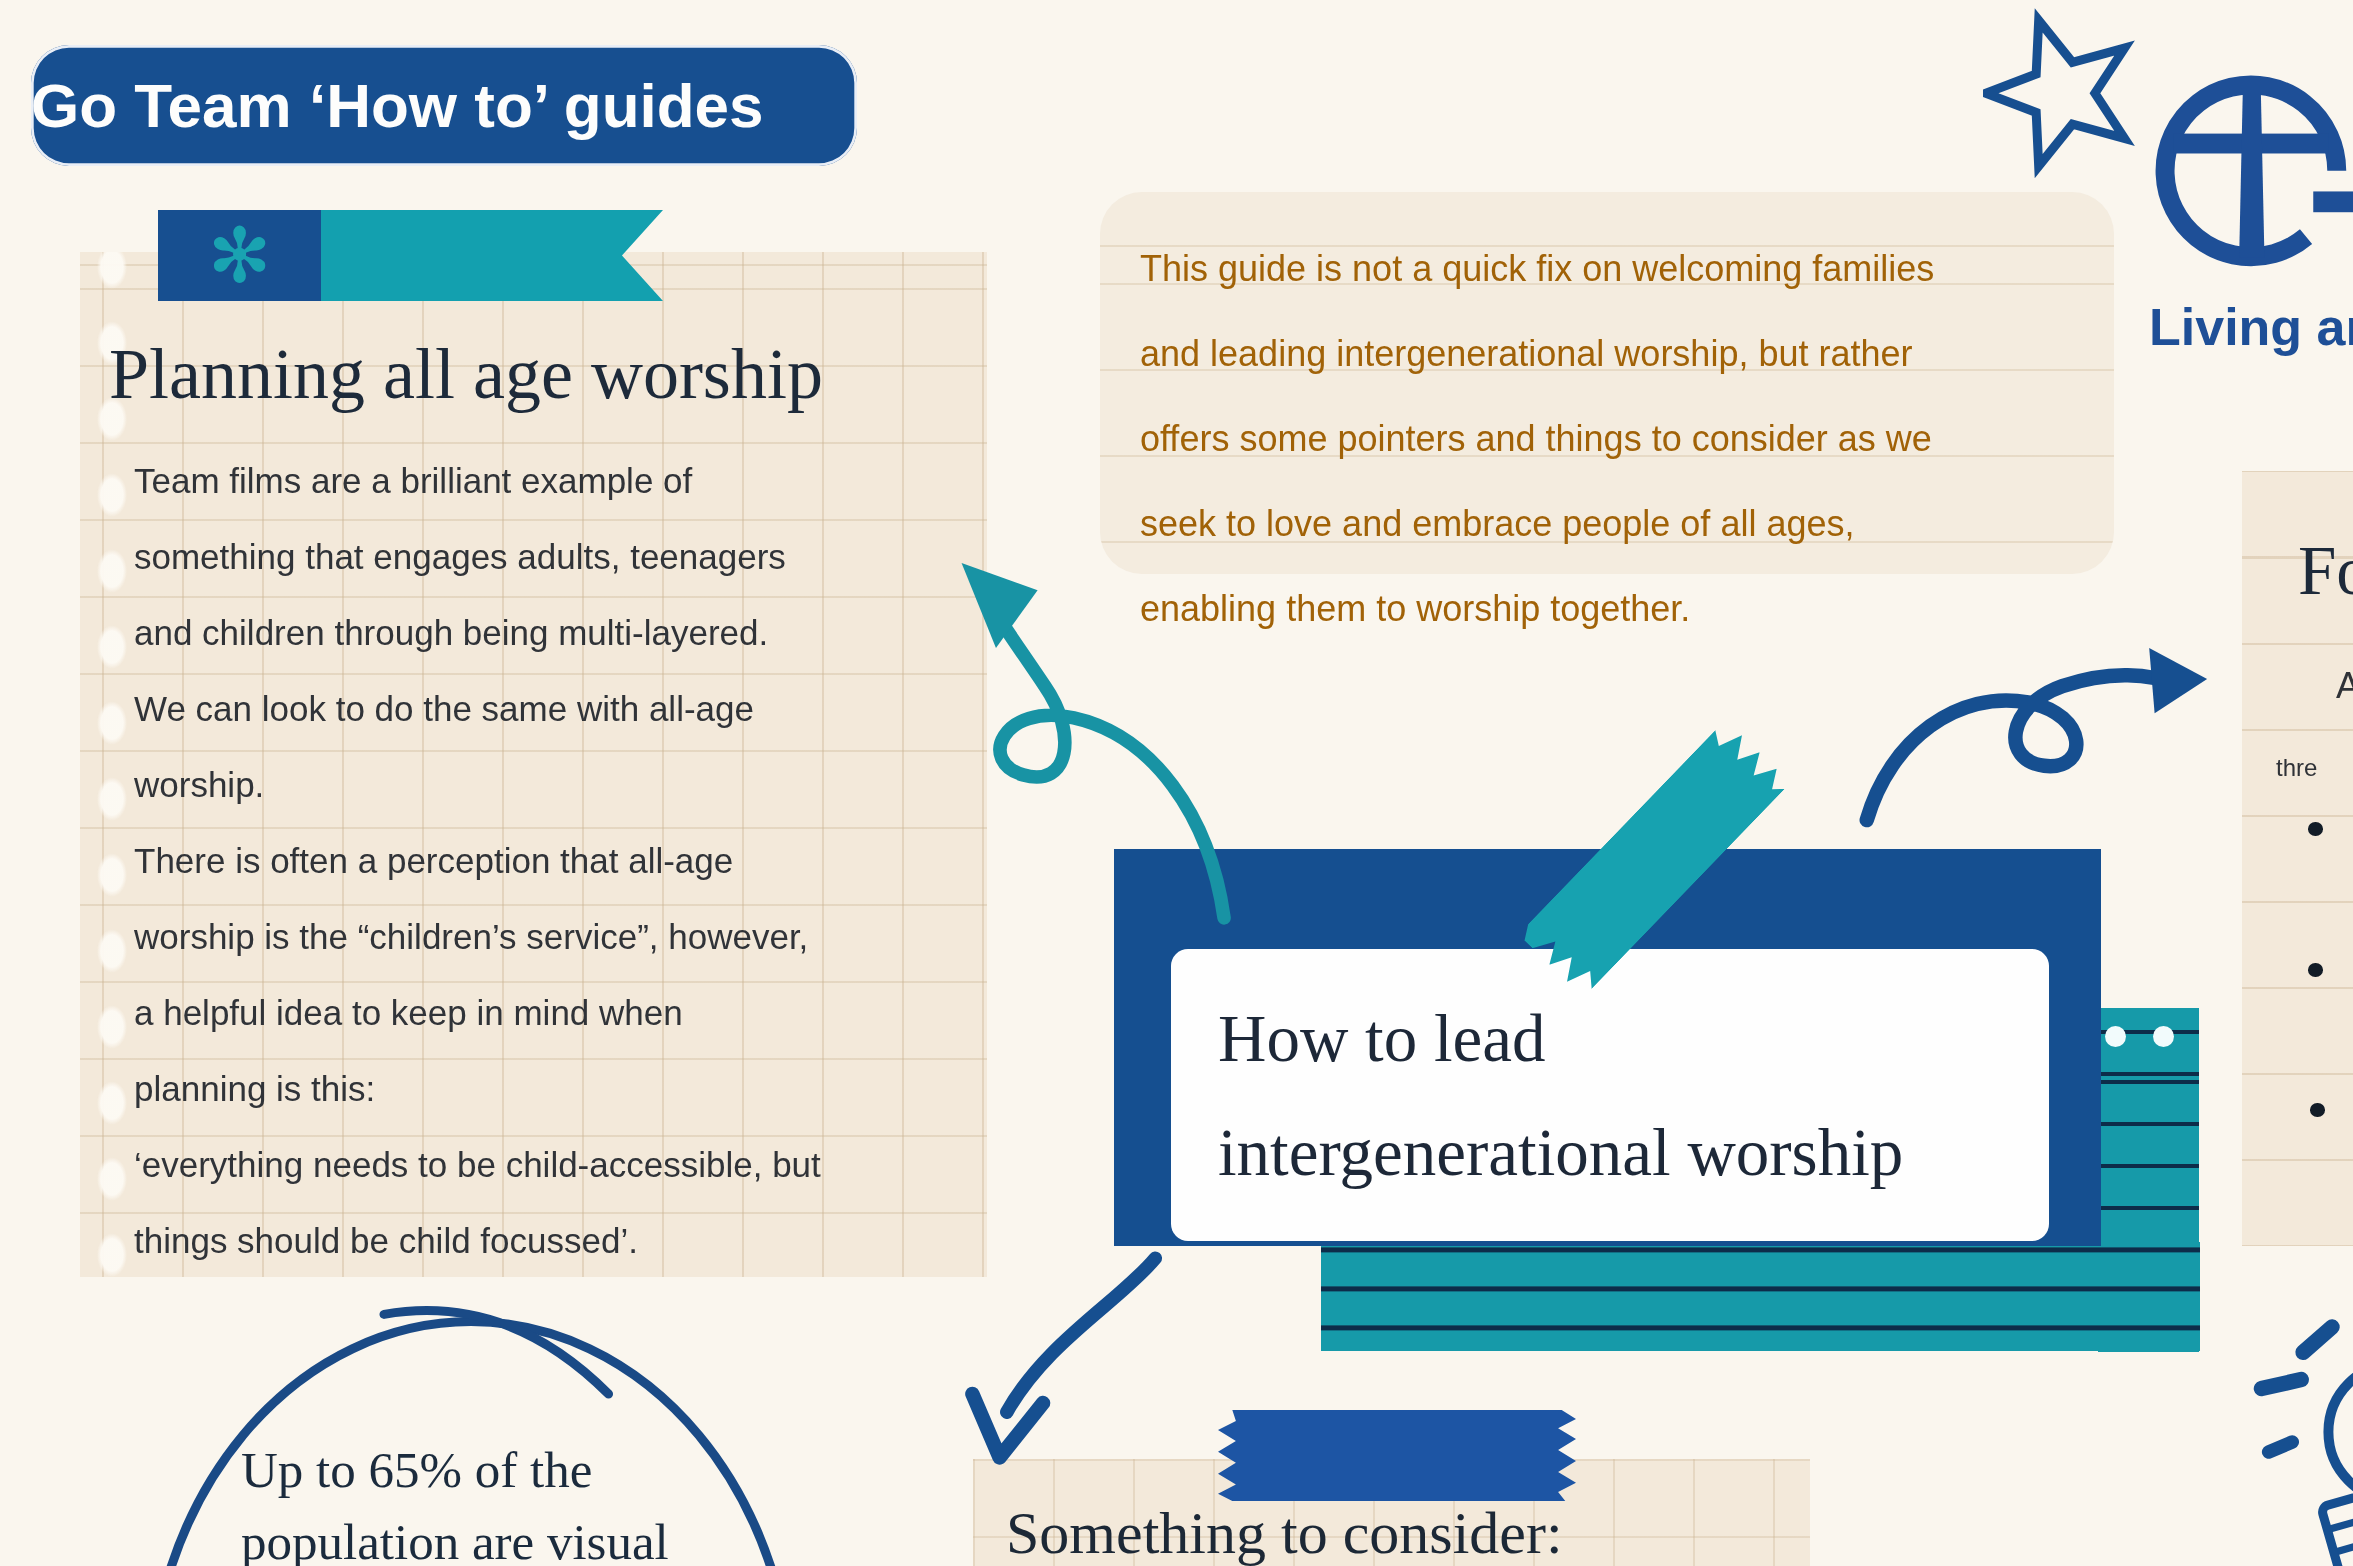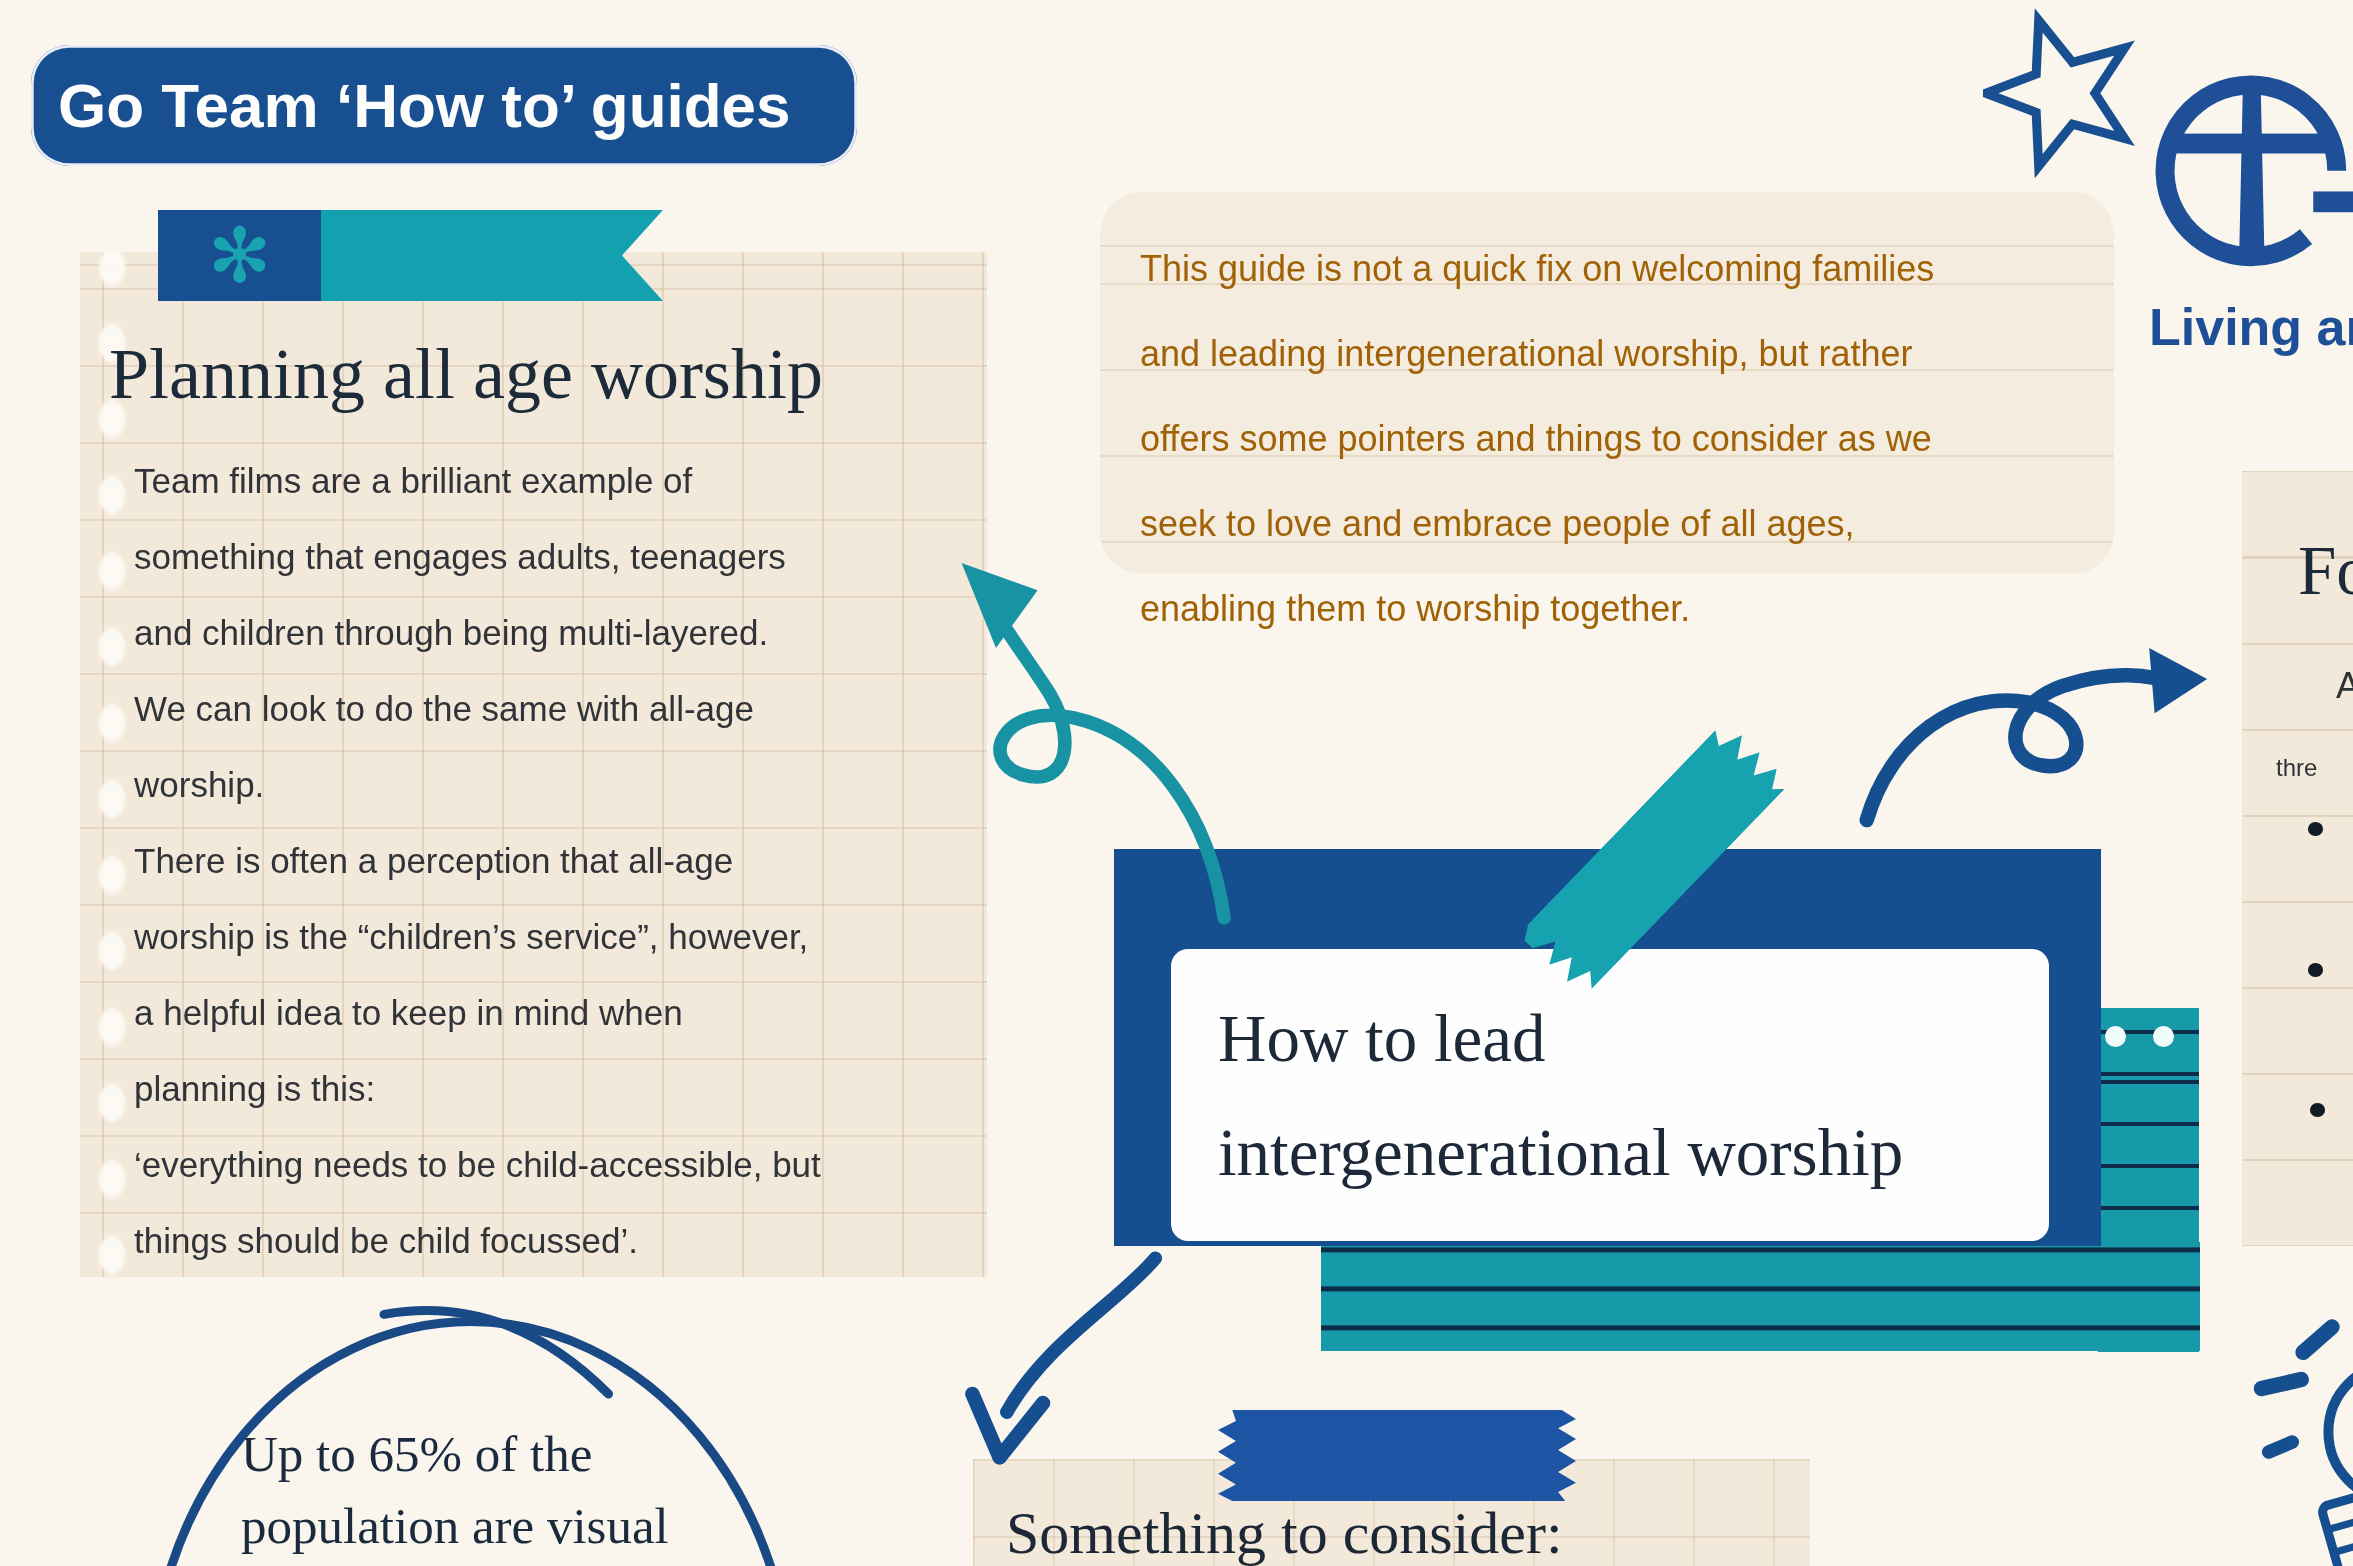--- a/index.html
+++ b/index.html
@@ -8,21 +8,21 @@
     background:#faf6ee;
     font-family:"Liberation Sans","DejaVu Sans",sans-serif;
   }
   .abs{position:absolute;}
 
   
   .badge{
     left:31px; top:45px; width:826px; height:121px;
     background:#174f90; border-radius:38px;
     color:#fdfdfc; font-weight:bold; font-size:62px; line-height:121px;
-    padding-left:27px; box-sizing:border-box; letter-spacing:0px;
+    box-sizing:border-box; letter-spacing:0px;
     box-shadow:0 0 0 2.7px #e9eef6 inset;
   }
 
   
   .left-panel{
     left:80px; top:252px; width:907px; height:1025px;
     background-color:#f3e9da;
     background-image:
       radial-gradient(20px 29px at 27px 38px, rgba(253,250,244,.95) 55%, rgba(253,250,244,0) 75%),
       repeating-linear-gradient(to right, rgba(201,177,143,.38) 0 1.8px, transparent 1.8px 80px),
@@ -121,21 +121,21 @@
     clip-path:polygon(4% 0%,96% 0%,100% 10%,95% 20%,100% 32%,95% 44%,100% 56%,95% 68%,100% 80%,95% 90%,97% 100%,4% 100%,0% 92%,5% 82%,0% 70%,5% 58%,0% 46%,5% 34%,0% 22%,5% 12%);
   }
   .consider-heading{
     left:1006px; top:1499px; font-family:"Liberation Serif","DejaVu Serif",serif;
     font-size:60px; color:#1c2836; white-space:nowrap;
   }
 
   
   .stat1{left:241px; top:1425px;}
   .stat2{left:241px; top:1497px;}
-  .stat-ln{font-family:"Liberation Serif","DejaVu Serif",serif; font-size:51px; color:#1b2b3d; white-space:nowrap;}
+  .stat-ln{font-family:"Liberation Serif","DejaVu Serif",serif; font-size:51px; color:#1b2b3d; white-space:nowrap;margin-top:16px;}
 
   svg{display:block;}
   .overlay{left:0; top:0; pointer-events:none;}
 </style>
 </head>
 <body>
 
 <div class="page">
 
   <div class="abs badge">Go Team ‘How to’ guides</div>

